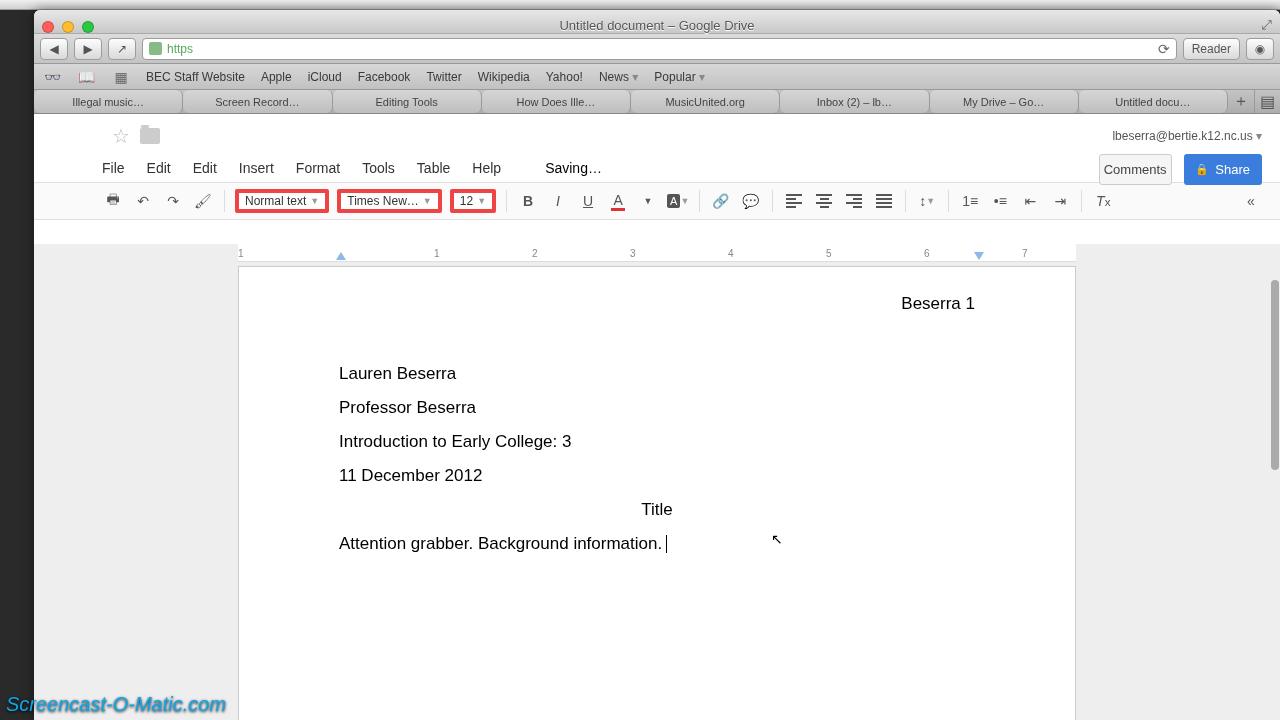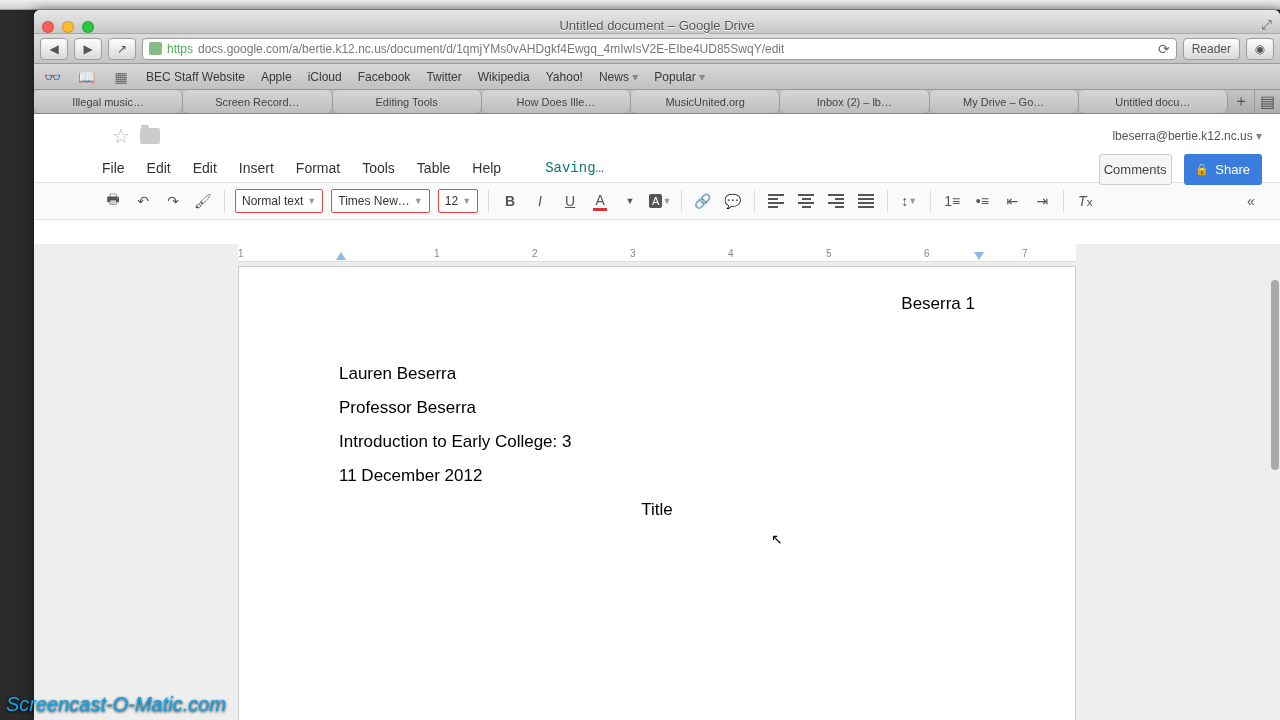--- a/index.html
+++ b/index.html
@@ -44,26 +44,26 @@
 .folder{margin-left:10px; width:20px;height:16px; background:#ccc; border-radius:2px; position:relative;}
 .folder::before{content:""; position:absolute; top:-3px; left:1px; width:8px; height:3px; background:#ccc; border-radius:1px;}
 .docs-header .right{margin-left:auto; display:flex; align-items:center; gap:12px;}
 .user-email{font-size:12px; color:#555;text-align:center;}
 .user-email::after{content:" ▾"; color:#888;}
 .comments-btn{border:1px solid #ccc; border-radius:3px; padding:7px 4px; font-size:13px; background:#f5f5f5; color:#444;}
 .share-btn{background:#3b7ddd; color:#fff; border:none; border-radius:3px; padding:7px 12px; font-size:13px; display:flex; align-items:center; gap:6px;}
 .share-btn .lock-icon{font-size:11px;}
 
 .docs-menubar{padding:4px 0 6px 68px; display:flex; gap:22px; font-size:14px; color:#333; align-items:center;}
-.docs-menubar .saving{margin-left:22px; color:#0f766e;font-family:Liberation Mono, monospace;}
+.docs-menubar .saving{margin-left:22px; color:#000000;}
 
 .docs-toolbar{height:38px; border-top:1px solid #e0e0e0; border-bottom:1px solid #e0e0e0; background:#fafafa; display:flex; align-items:center; padding:0 18px 0 68px; gap:8px;}
 .tb-btn{min-width:22px; height:22px; display:flex; align-items:center; justify-content:center; color:#555; font-size:14px; cursor:pointer;}
 .tb-sep{width:1px; height:22px; background:#ddd; margin:0 2px;}
-.tb-select{height:24px; border:1px solid #ef4444; background:#fff; font-size:12px; color:#333; padding:0 6px; display:flex; align-items:center; gap:4px; border-radius:2px;}
+.tb-select{height:24px; border:4px solid #ef4444; background:#fff; font-size:12px; color:#333; padding:0 6px; display:flex; align-items:center; gap:4px; border-radius:2px;}
 .tb-select .arrow{color:#999; font-size:9px;}
 .tb-collapse{margin-left:auto;}
 .align-btn{display:inline-block;width:16px;}
 .align-btn span{display:block;height:2px;background:#555;margin:2px 0;}
 
 .canvas-wrap{position:absolute; left:0; right:0; top:130px; bottom:0; background:#eee; overflow:hidden;}
 .ruler{height:18px; background:#fff; margin:0 auto; width:838px; display:flex; align-items:flex-end; font-size:10px; color:#888; position:relative; border-bottom:1px solid #ddd;}
 .ruler .mark{position:absolute; bottom:2px;}
 .ruler .indent{position:absolute; width:0;height:0; border-left:5px solid transparent; border-right:5px solid transparent;}
 .ruler .indent.left{border-bottom:8px solid #8cb8ea; bottom:1px;}
@@ -98,21 +98,20 @@
     <div class="expand">⤢</div>
   </div>
 
   <div class="addressbar">
     <div class="nav-btn">◀</div>
     <div class="nav-btn">▶</div>
     <div class="nav-btn">↗</div>
     <div class="urlbox">
       <span class="lock"></span>
       <span class="https">https</span>
-      <span class="url"><span>docs.google.com</span><span>/a/bertie.k12.nc.us/document/d/1qmjYMs0vAHDgkf4Ewgq_4mIwIsV2E-EIbe4UD85SwqY/edit</span></span>
       <span class="reload" style="margin-left:auto">⟳</span>
     </div>
     <div class="reader-btn">Reader</div>
     <div class="nav-btn">◉</div>
   </div>
 
   <div class="bookmarks">
     <span class="bk-icon">👓</span>
     <span class="bk-icon">📖</span>
     <span class="bk-icon">▦</span>
@@ -268,20 +267,21 @@
       </div>
       <div class="page">
         <div class="page-header">Beserra 1</div>
         <div id="doc-lines">
             <div>Lauren Beserra</div>
             <div>Professor Beserra</div>
             <div>Introduction to Early College: 3</div>
             <div>11 December 2012</div>
           </div>
         <div class="center">Title</div>
+        <div><span class="body-para">Attention grabber. Background information.</span><span class="cursor"></span></div>
         <div class="mouse-cursor" style="left:532px; top:258px;">↖</div>
       </div>
     </div>
   </div>
 
   <div class="scroll-track">
       <div class="scroll-thumb"></div>
     </div>
 </div>
 

